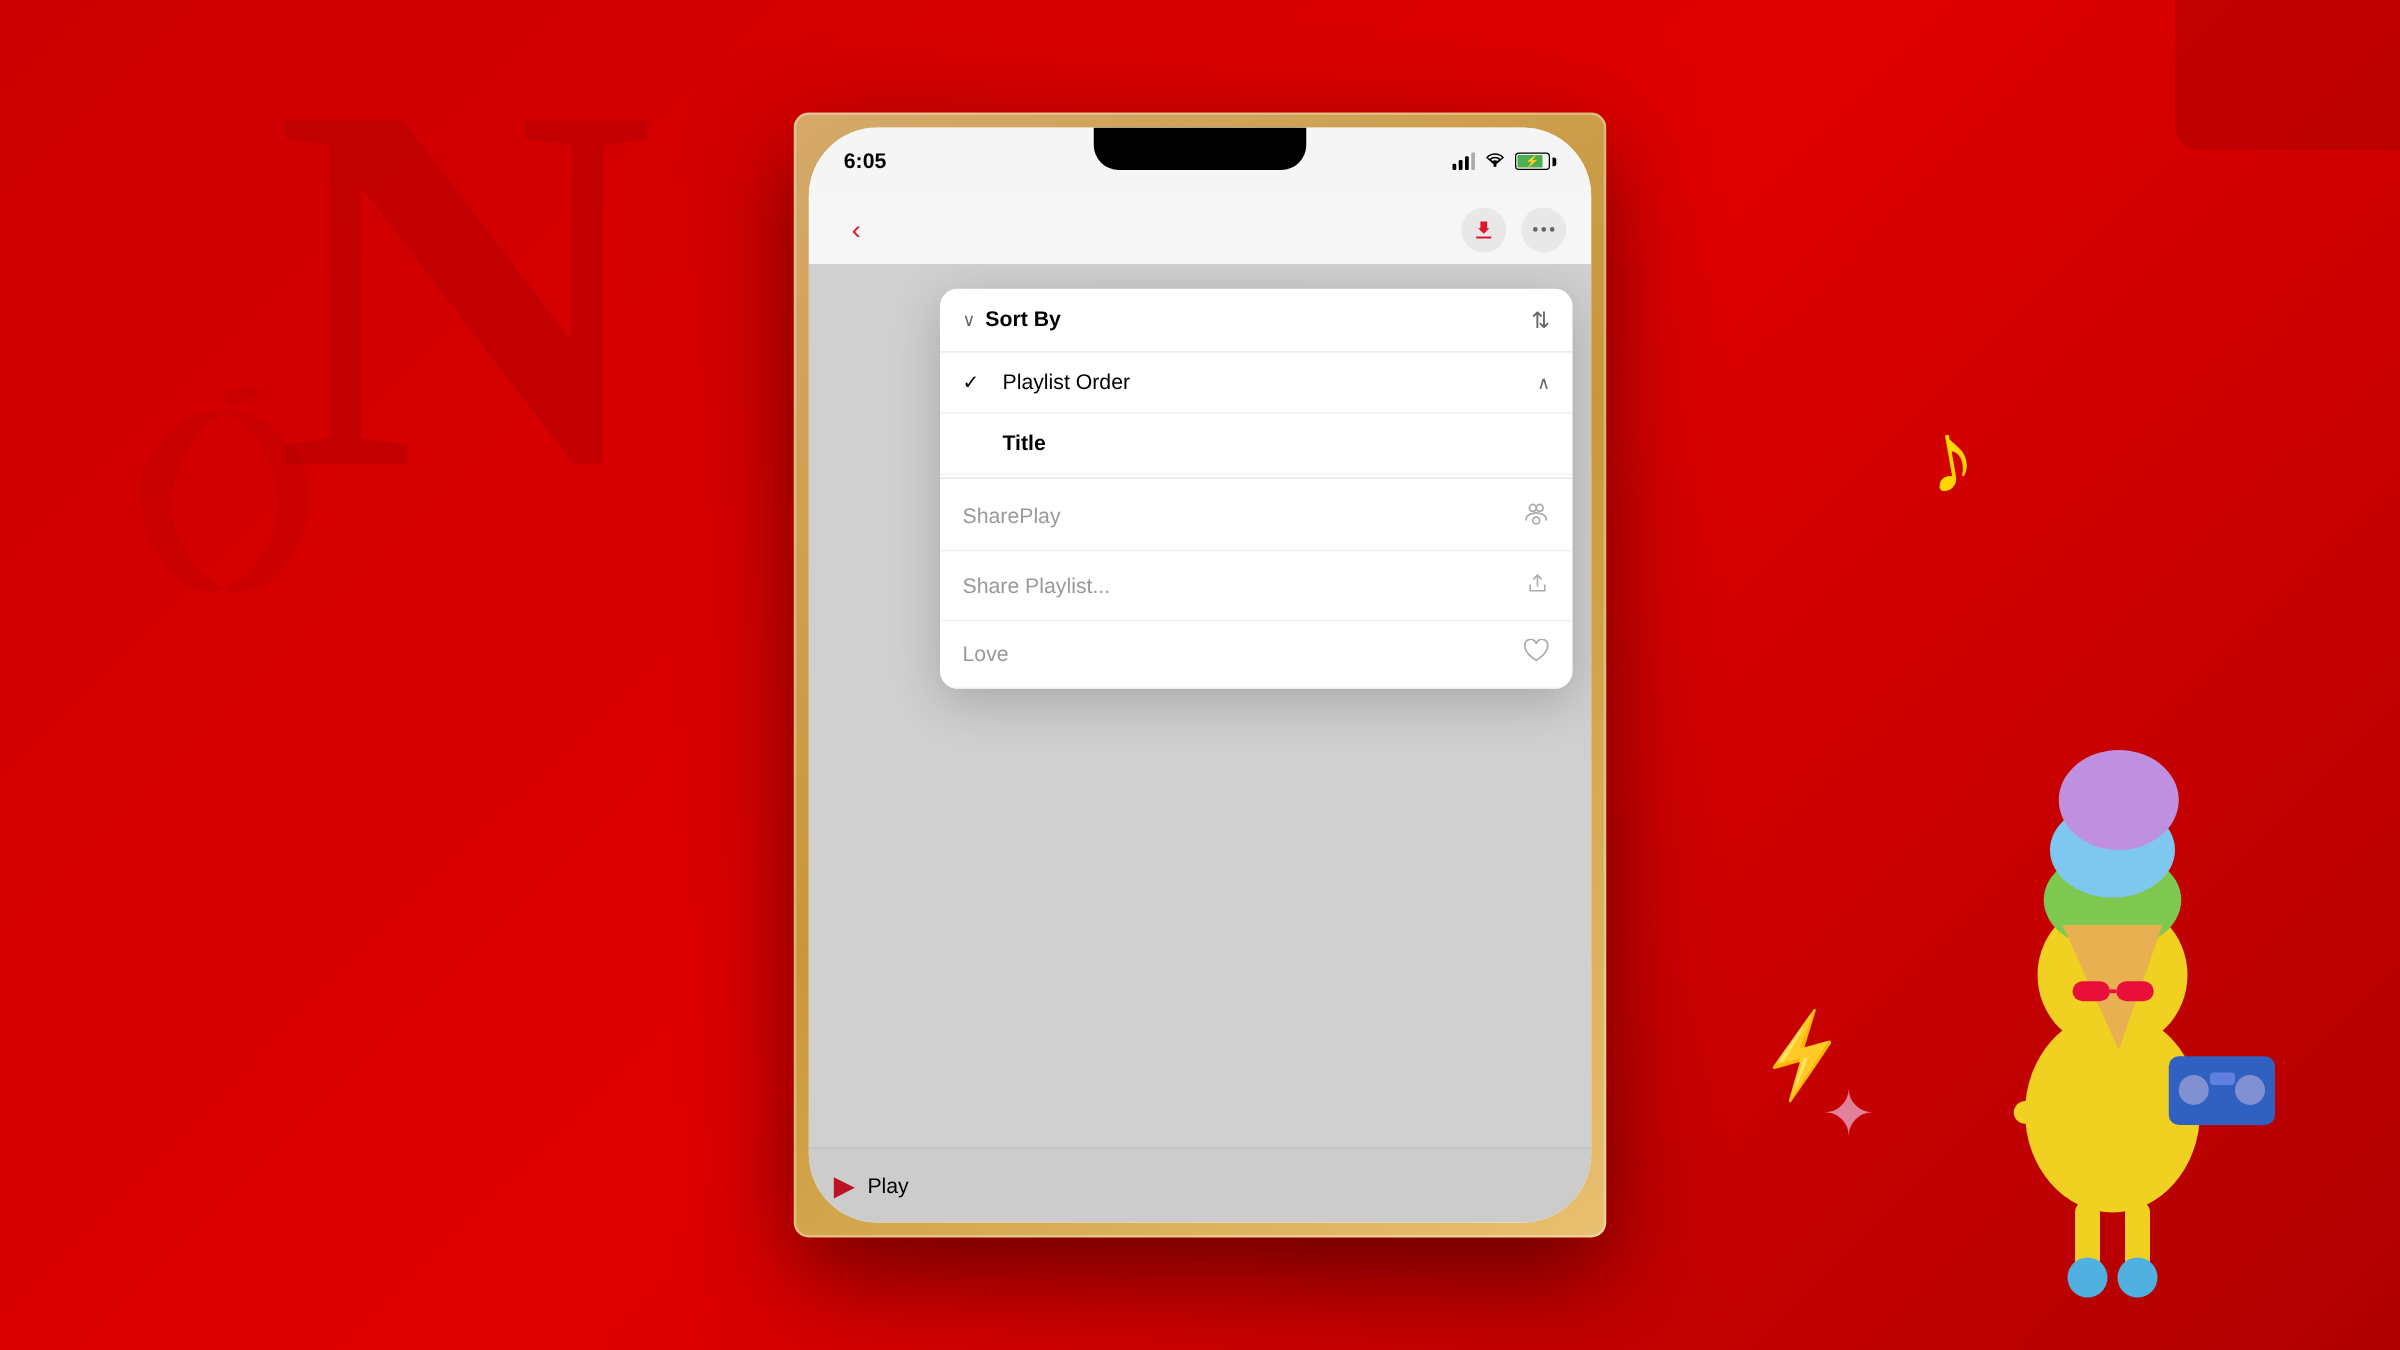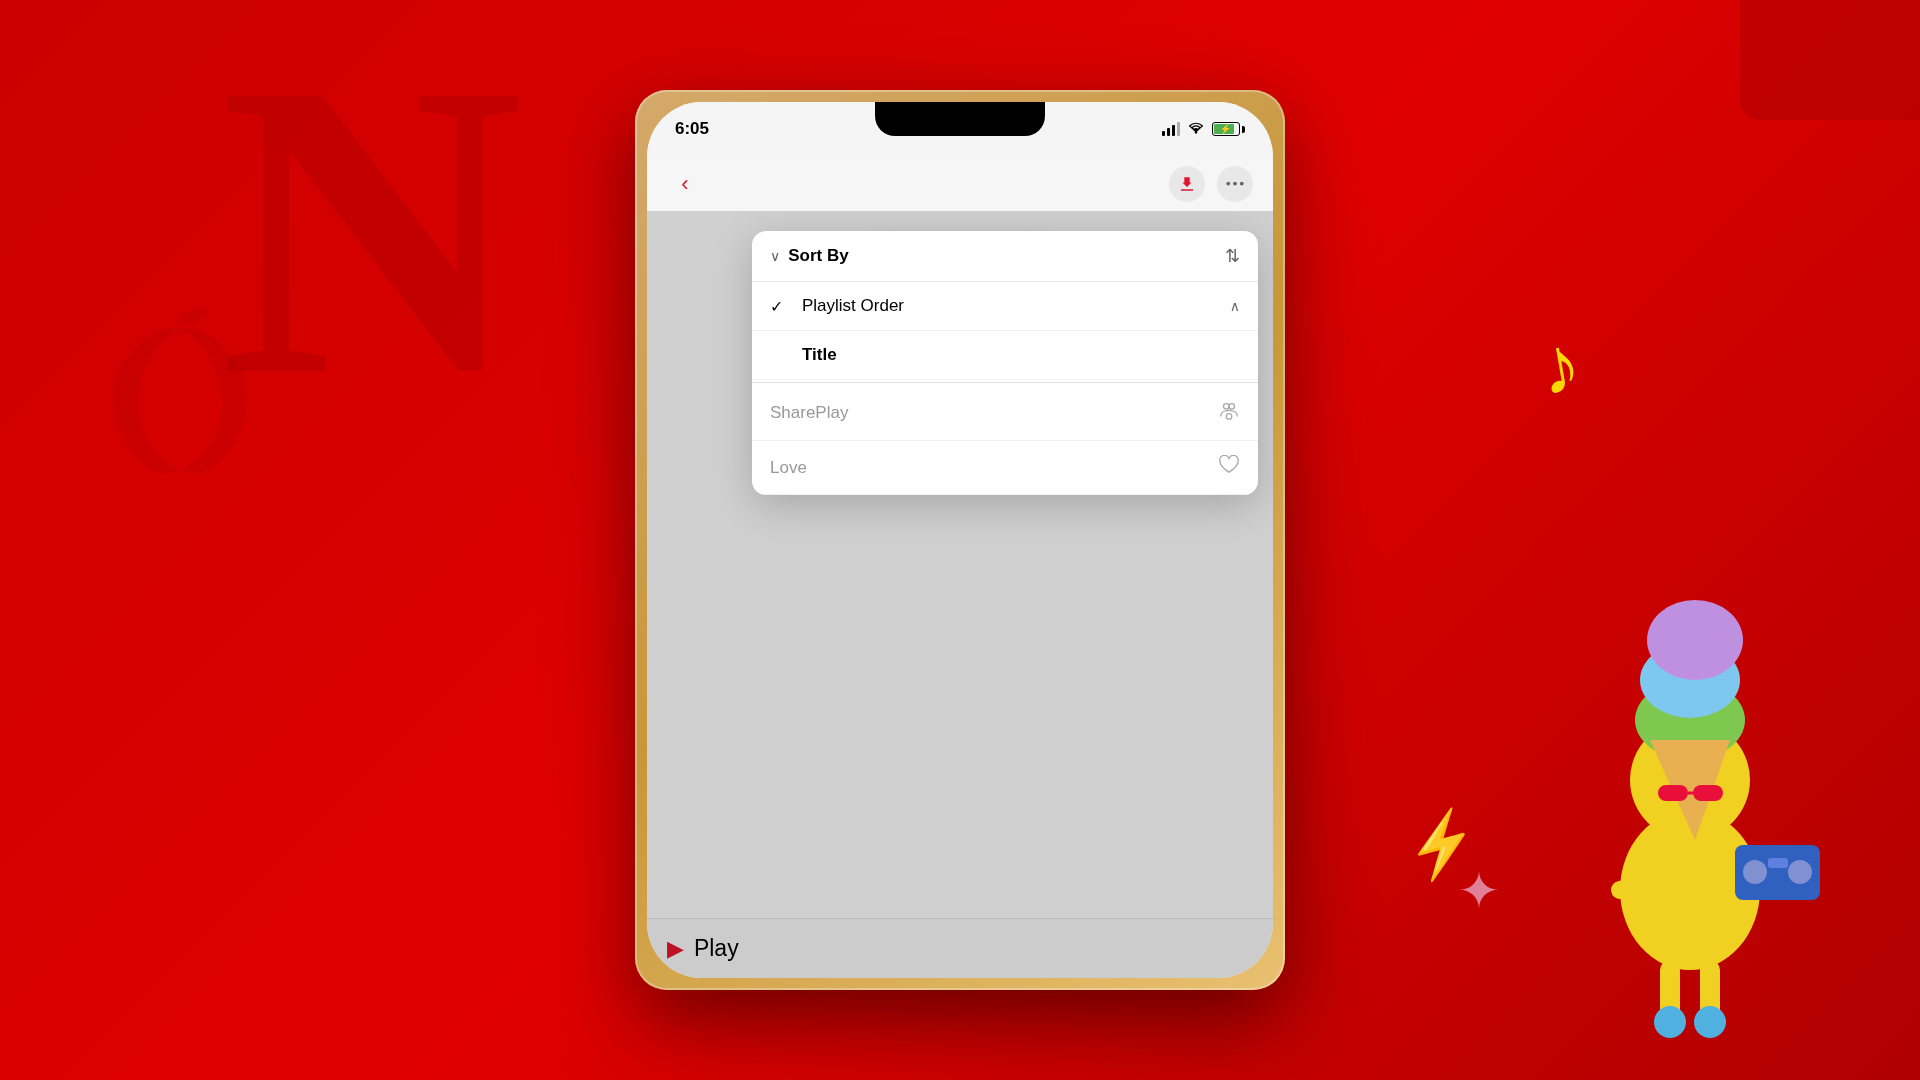--- a/index.html
+++ b/index.html
@@ -71,21 +71,21 @@
       top: 50%;
       transform: translate(-50%, -50%);
       width: 650px;
       height: 900px;
     }
 
     .phone-frame {
       width: 650px;
       height: 900px;
       background: linear-gradient(145deg, #d4a96a, #c8973a, #e8c070);
-      border-radius: 32px;
+      border-radius: 12px;
       position: relative;
       box-shadow: 0 30px 80px rgba(0,0,0,0.5), inset 0 0 0 2px rgba(255,255,255,0.3);
     }
 
     .phone-screen {
       position: absolute;
       top: 12px;
       left: 12px;
       right: 12px;
       bottom: 12px;
@@ -297,21 +297,21 @@
       display: flex;
       align-items: center;
       padding: 0 20px;
       gap: 10px;
     }
     .play-btn {
       color: #e0142a;
       font-size: 22px;
     }
     .play-label {
-      font-size: 23px;
+      font-size: 17px;
       font-weight: 500;
       color: #000;
     }
 
     
     .dropdown-overlay {
       position: absolute;
       top: 0;
       left: 0;
       right: 0;
@@ -596,20 +596,30 @@
               <span class="context-icon">
                 <svg width="22" height="22" viewBox="0 0 24 24" fill="none" stroke="#aaa" stroke-width="1.5">
                   <circle cx="9" cy="8" r="3"></circle>
                   <circle cx="15" cy="8" r="3"></circle>
                   <path d="M3 19 C3 15 6 13 9 13 M21 19 C21 15 18 13 15 13 M9 13 C10 12 14 12 15 13"></path>
                   <circle cx="12" cy="19" r="3" stroke="#aaa"></circle>
                 </svg>
               </span>
             </div>
 
+            <div class="context-item">
+              <span>Share Playlist...</span>
+              <span class="context-icon">
+                <svg width="20" height="22" viewBox="0 0 24 24" fill="none" stroke="#aaa" stroke-width="1.5">
+                  <path d="M8 9 L12 5 L16 9"></path>
+                  <line x1="12" y1="5" x2="12" y2="16"></line>
+                  <path d="M5 14 L5 20 L19 20 L19 14"></path>
+                </svg>
+              </span>
+            </div>
 
             <div class="context-item">
               <span>Love</span>
               <span class="context-icon">
                 <svg width="22" height="20" viewBox="0 0 24 22" fill="none" stroke="#aaa" stroke-width="1.5">
                   <path d="M12 19 C12 19 2 13 2 6.5 A5 5 0 0 1 12 4.5 A5 5 0 0 1 22 6.5 C22 13 12 19 12 19 Z"></path>
                 </svg>
               </span>
             </div>
 

